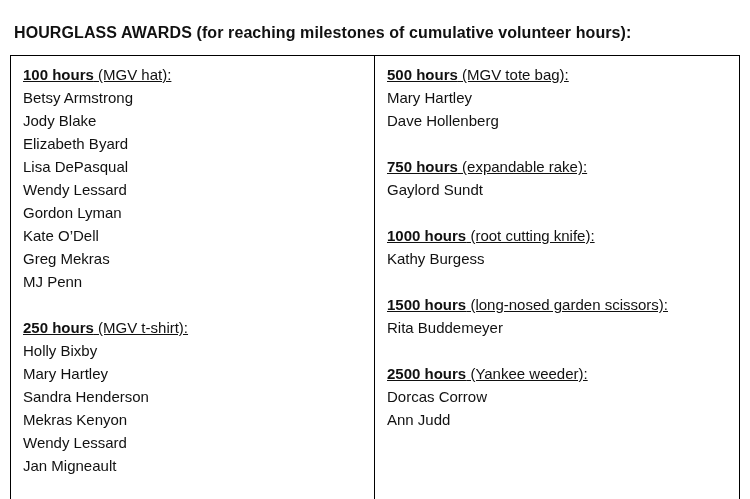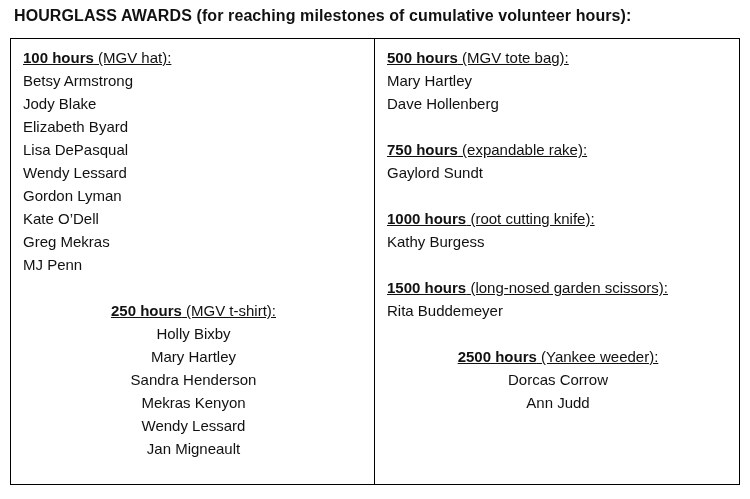--- a/index.html
+++ b/index.html
@@ -11,21 +11,21 @@
     width: 750px;
     height: 499px;
     font-family: "Liberation Sans", sans-serif;
     color: #111111;
     overflow: hidden;
   }
   .page {
     box-sizing: border-box;
     width: 750px;
     height: 499px;
-    padding: 7px 10px 9px 10px;
+    padding: 24px 10px 9px 10px;
   }
   .title {
     font-size: 16px;
     font-weight: bold;
     margin: 0 0 13px 4px;
     letter-spacing: 0.1px;
     white-space: nowrap;
   }
   .award-table {
     display: flex;
@@ -41,21 +41,20 @@
     overflow: hidden;
   }
   .col-left {
     border-right: 1.5px solid #000000;
   }
   .group {
     margin: 0 0 23px 0;
   }
   .group:last-child {
     margin-bottom: 0;
-    text-align: center;
   }
   .group-heading {
     font-size: 15px;
     line-height: 23px;
     text-decoration: underline;
     white-space: nowrap;
   }
   .hours {
     font-weight: bold;
   }

